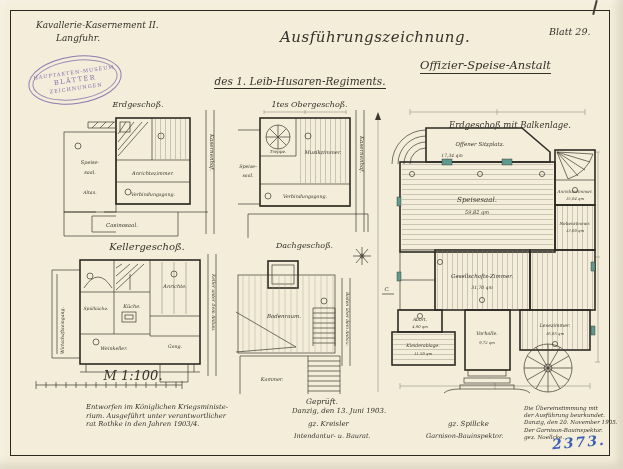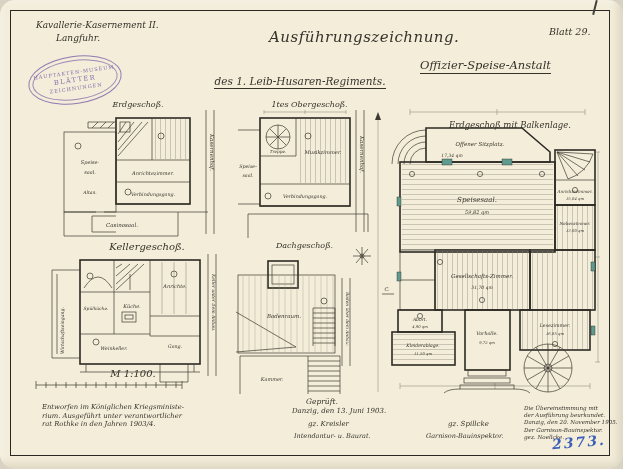--- a/index.html
+++ b/index.html
@@ -1,54 +1,54 @@
 <!DOCTYPE html>
 <html><head>
 <meta charset="utf-8">
 <style>
   html,body{margin:0;padding:0;background:#d8d2c2;}
   .sheet{position:relative;width:623px;height:469px;background:#f3edda;
-         font-family:"DejaVu Serif",serif;color:#35322a;overflow:hidden;border-radius:15px;}
+         font-family:"DejaVu Serif",serif;color:#35322a;overflow:hidden;}
   .sheet::after{content:"";position:absolute;inset:0;pointer-events:none;
     box-shadow:inset -5px -5px 9px rgba(135,120,90,.20), inset 2px 2px 6px rgba(255,255,255,.45);}
   .frame{position:absolute;left:10px;top:10px;right:13px;bottom:13px;border:1.6px solid #2a2821;pointer-events:none;}
   .t{position:absolute;font-style:italic;color:#35322a;white-space:nowrap;z-index:3;}
   .ctr{text-align:center;}
   .ul{border-bottom:1px solid #35322a;padding-bottom:1px;}
   .plan{position:absolute;z-index:1;}
   svg .tl{stroke:#3c392f;stroke-width:0.7;fill:none;}
   svg .wl{stroke:#2c2a23;stroke-width:1.6;fill:none;}
   svg .dim{stroke:#7a766a;stroke-width:0.45;fill:none;}
   svg .tw{fill:#5f9a8e;stroke:#2c2a23;stroke-width:0.4;}
   svg text.pt{font-family:"DejaVu Serif",serif;font-style:italic;fill:#38352c;}
   .stamp{position:absolute;left:28px;top:56px;width:92px;height:46px;border:1.4px solid rgba(123,95,167,.8);
          border-radius:50%;transform:rotate(-8deg);color:rgba(123,95,167,.92);display:flex;flex-direction:column;
          align-items:center;justify-content:center;z-index:3;}
   .stamp::before{content:"";position:absolute;inset:3px;border:0.8px solid rgba(123,95,167,.7);border-radius:50%;}
   .stamp .s1{font-size:5px;letter-spacing:1px;}
   .stamp .s2{font-size:6.5px;letter-spacing:1.5px;margin:1px 0;}
-  .note{line-height:8.6px;font-size:6.8px;}
+  .note{line-height:8.6px;font-size:6.8px;margin-left:44px;}
   .noter{line-height:7.2px;font-size:5.6px;}
   .plate{font-weight:bold;color:#3b5fb8;transform:rotate(-5deg);letter-spacing:2px;font-size:14px;}
 </style>
 </head>
 <body>
 
 <div class="sheet">
   <div class="frame"></div>
   <div class="t" style="left:594px;top:0;width:2px;height:15px;background:#44413a;transform:rotate(14deg)"></div>
 
   <div class="t" style="left:36px;top:20px;font-size:9px">Kavallerie-Kasernement II.</div>
   <div class="t" style="left:56px;top:33px;font-size:9px">Langfuhr.</div>
   <div class="stamp">
     <div class="s1">HAUPTAKTEN-MUSEUM</div>
     <div class="s2">BLÄTTER</div>
     <div class="s1">ZEICHNUNGEN</div>
   </div>
-  <div class="t" style="left:269px;top:28px;font-size:15px;letter-spacing:.5px">Ausführungszeichnung.</div>
+  <div class="t" style="left:280px;top:28px;font-size:15px;letter-spacing:.5px">Ausführungszeichnung.</div>
   <div class="t ctr" style="left:160px;top:75px;width:280px;font-size:10.5px"><span class="ul">des 1. Leib-Husaren-Regiments.</span></div>
   <div class="t ctr" style="left:398px;top:58px;width:175px;font-size:11.5px"><span class="ul">Offizier-Speise-Anstalt</span></div>
   <div class="t" style="left:549px;top:26px;font-size:9.5px">Blatt 29.</div>
 
   <div class="t ctr" style="left:88px;top:100px;width:100px;font-size:8px">Erdgeschoß.</div>
   <div class="t ctr" style="left:252px;top:100px;width:115px;font-size:8px">1tes Obergeschoß.</div>
   <div class="t ctr" style="left:92px;top:241px;width:110px;font-size:10px">Kellergeschoß.</div>
   <div class="t ctr" style="left:252px;top:241px;width:105px;font-size:8px">Dachgeschoß.</div>
   <div class="t ctr" style="left:425px;top:120px;width:170px;font-size:8.5px">Erdgeschoß mit Balkenlage.</div>
 
@@ -234,21 +234,21 @@
     <text class="pt" x="107" y="242" font-size="3.8" text-anchor="middle">9,72 qm</text>
     <text class="pt" x="175" y="225" font-size="4.8" text-anchor="middle">Lesezimmer.</text>
     <text class="pt" x="175" y="233" font-size="3.8" text-anchor="middle">16,85 qm</text>
     <text class="pt" x="7" y="189" font-size="5" text-anchor="middle">C.</text>
   </svg>
 
   <svg class="plan" style="left:34px;top:379px" width="150" height="12">
     <path class="tl" d="M2 6H148" stroke-width="0.8"></path>
     <path class="tl" d="M2 2V10M12 3V9M22 3V9M32 3V9M42 3V9M52 3V9M62 3V9M72 3V9M82 3V9M92 3V9M102 3V9M112 3V9M122 3V9M132 3V9M142 3V9M148 2V10" stroke-width="0.6"></path>
   </svg>
-  <div class="t ctr" style="left:98px;top:368px;width:70px;font-size:10px">M 1:100.</div>
+  <div class="t ctr" style="left:98px;top:368px;width:70px;font-size:13px">M 1:100.</div>
 
   <div class="t note" style="left:42px;top:403px">
     <div>Entworfen im Königlichen Kriegsministe-</div>
     <div>rium. Ausgeführt unter verantwortlicher</div>
     <div>rat Rothke in den Jahren 1903/4.</div>
   </div>
 
   <div class="t" style="left:306px;top:397px;font-size:7.5px">Geprüft.</div>
   <div class="t" style="left:292px;top:407px;font-size:7px">Danzig, den 13. Juni 1903.</div>
   <div class="t" style="left:308px;top:420px;font-size:7px">gz. Kreisler</div>

